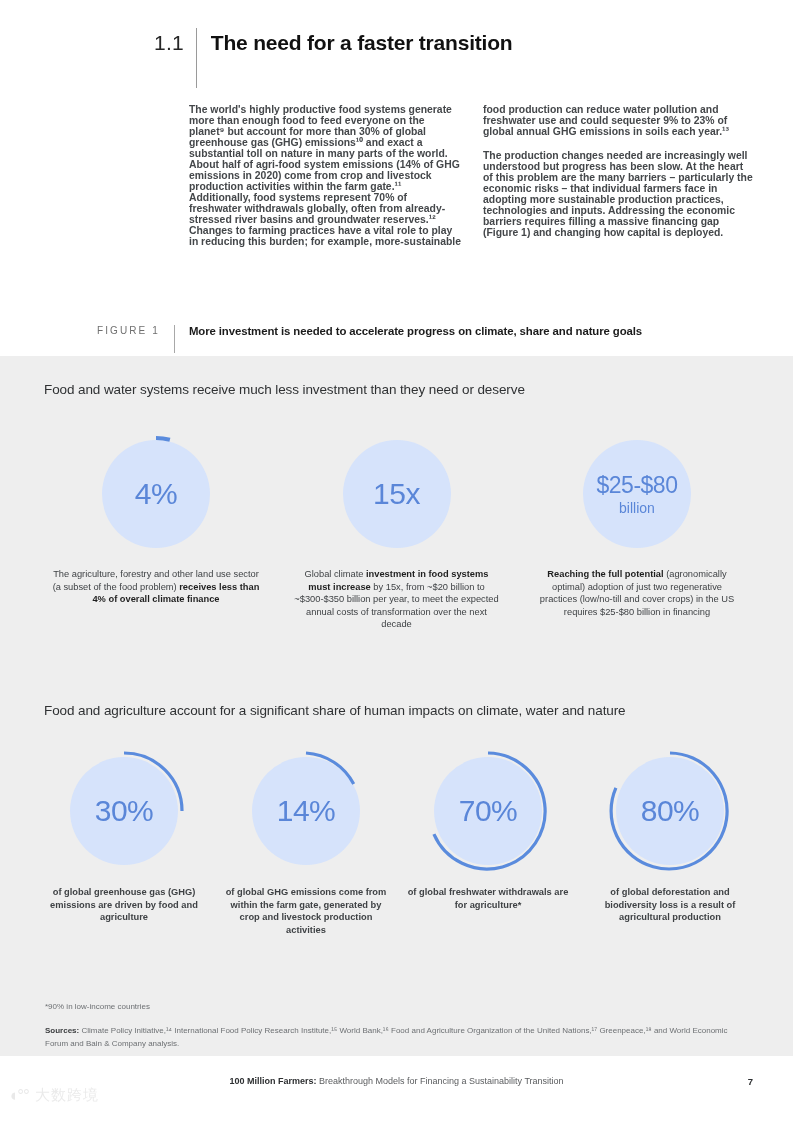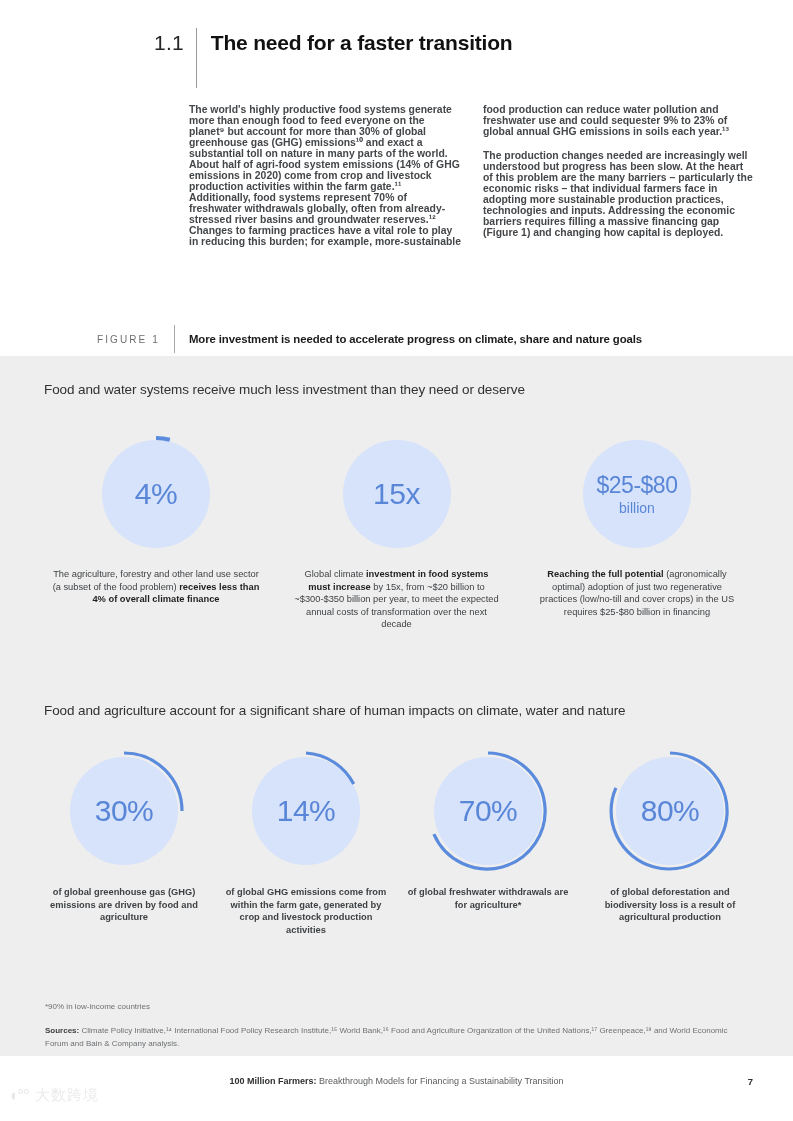--- a/index.html
+++ b/index.html
@@ -41,21 +41,21 @@
     margin:0 0 13px 0;
     font-size:10.4px;line-height:11px;color:#44474a;
     text-align:left;
     font-weight:bold;
   }
   .col p:last-child{margin-bottom:0;}
 
   
   .figure-bar{
     position:absolute;left:97px;top:325px;width:660px;
-    display:flex;align-items:center;
+    display:flex;
   }
   .figure-tag{
     font-size:10px;letter-spacing:2.1px;color:#6f6f6f;
     padding-right:14px;text-transform:uppercase;
   }
   .figure-rule{width:1px;height:28px;background:#a8a8a8;}
   .figure-title{
     font-size:11.4px;font-weight:700;color:#1b1b1b;padding-left:14px;letter-spacing:-.1px;
   }
 

